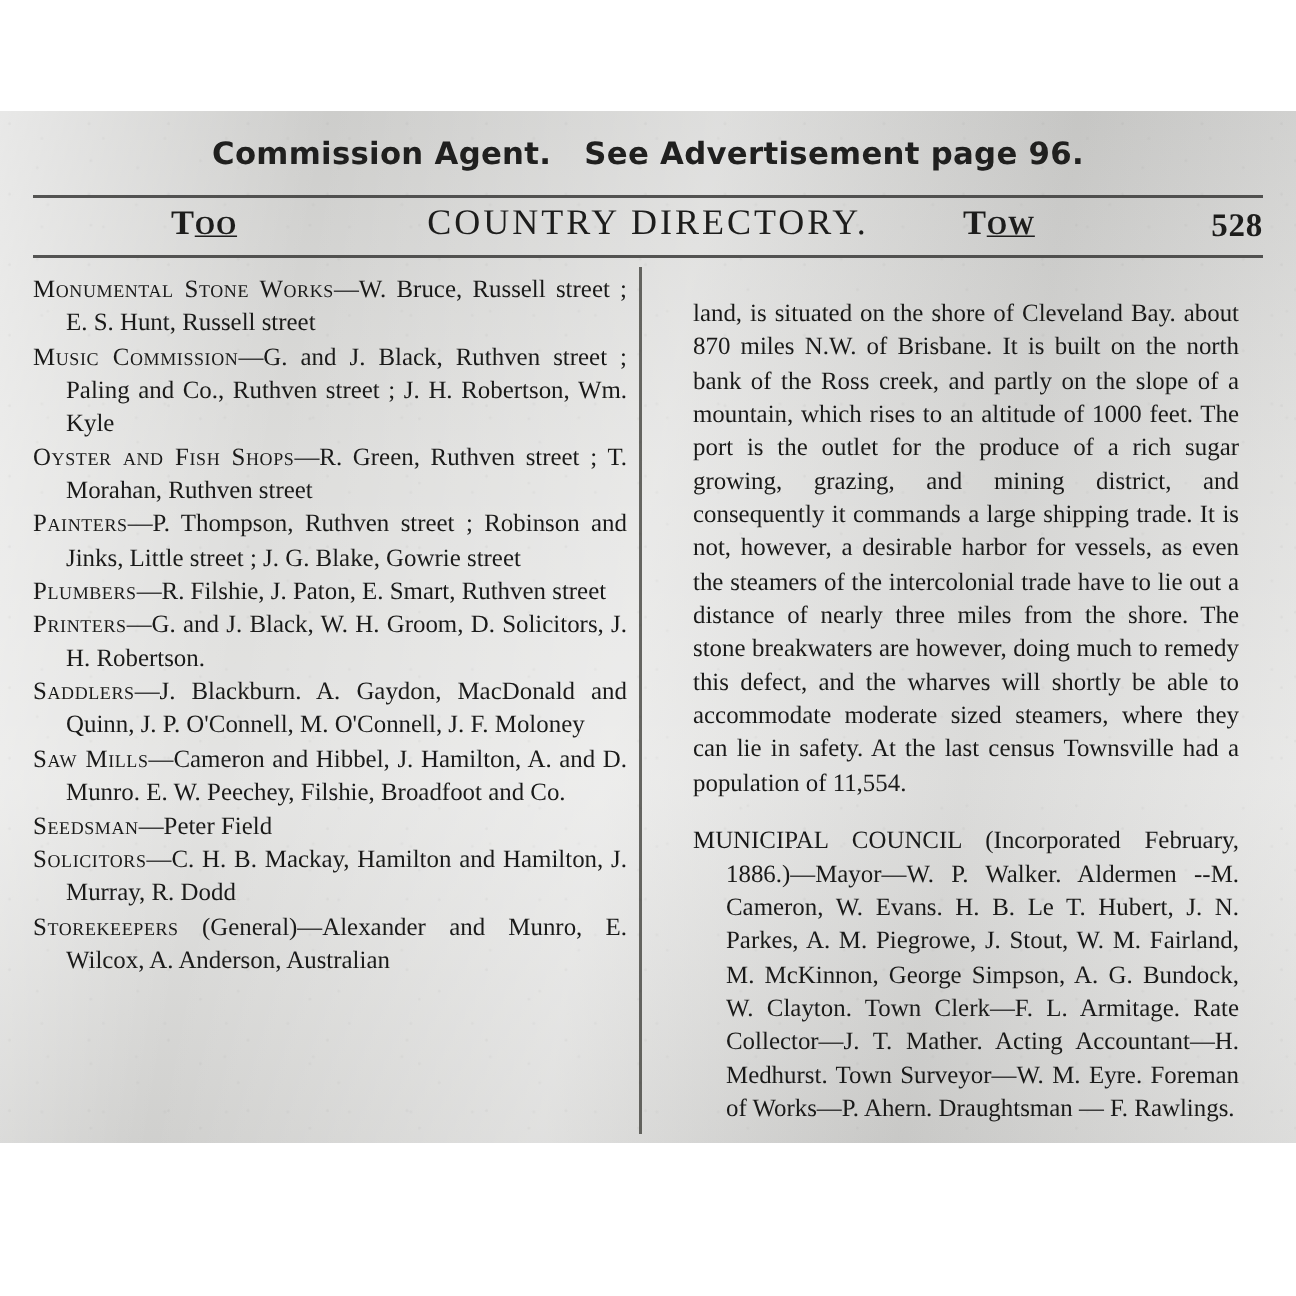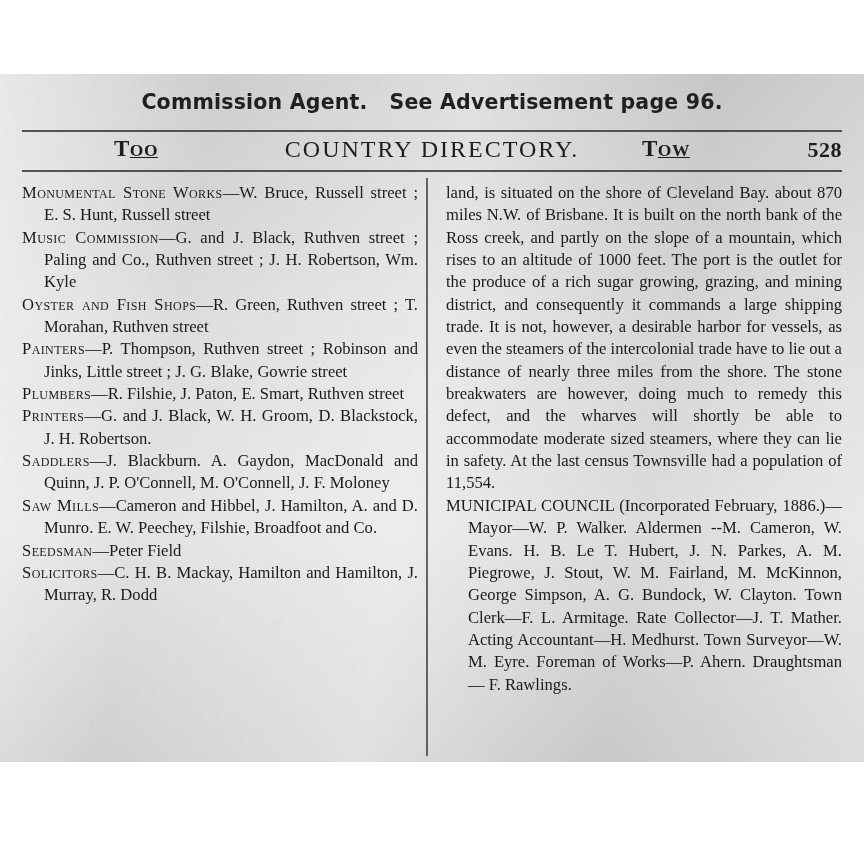--- a/index.html
+++ b/index.html
@@ -144,21 +144,21 @@
     text-indent: -22px;
   }
   .entry + .entry { margin-top: 0; }
 
   .term {
     font-variant: small-caps;
     letter-spacing: 0.4px;
   }
 
   .para {
-    margin: 0;
+    margin: 16px;
     padding: 0;
     text-indent: 0;
   }
   .para.hang {
     padding-left: 22px;
     text-indent: -22px;
   }
 
   
   .grain {
@@ -202,25 +202,26 @@
   <div class="columns">
 
     <div class="col-divider"></div>
 
     <div class="col col-left">
       <p class="entry"><span class="term">Monumental Stone Works</span><span>—W. Bruce, Russell street ; E. S. Hunt, Russell street</span></p>
       <p class="entry"><span class="term">Music Commission</span><span>—G. and J. Black, Ruthven street ; Paling and Co., Ruthven street ; J. H. Robertson, Wm. Kyle</span></p>
       <p class="entry"><span class="term">Oyster and Fish Shops</span><span>—R. Green, Ruthven street ; T. Morahan, Ruthven street</span></p>
       <p class="entry"><span class="term">Painters</span><span>—P. Thompson, Ruthven street ; Robinson and Jinks, Little street ; J. G. Blake, Gowrie street</span></p>
       <p class="entry"><span class="term">Plumbers</span><span>—R. Filshie, J. Paton, E. Smart, Ruthven street</span></p>
-      <p class="entry"><span class="term">Printers</span><span>—G. and J. Black, W. H. Groom, D. Blackstock, J. H. Robertson.</span></p>
+      <p class="entry"><span class="term">Printers</span><span>—G. and J. Black, W. H. Groom, D. Solicitors, J. H. Robertson.</span></p>
       <p class="entry"><span class="term">Saddlers</span><span>—J. Blackburn. A. Gaydon, MacDonald and Quinn, J. P. O'Connell, M. O'Connell, J. F. Moloney</span></p>
       <p class="entry"><span class="term">Saw Mills</span><span>—Cameron and Hibbel, J. Hamilton, A. and D. Munro. E. W. Peechey, Filshie, Broadfoot and Co.</span></p>
       <p class="entry"><span class="term">Seedsman</span><span>—Peter Field</span></p>
       <p class="entry"><span class="term">Solicitors</span><span>—C. H. B. Mackay, Hamilton and Hamilton, J. Murray, R. Dodd</span></p>
+      <p class="entry"><span class="term">Storekeepers</span><span> (General)—Alexander and Munro, E. Wilcox, A. Anderson, Australian</span></p>
     </div>
 
     <div class="col col-right">
       <p class="para">land, is situated on the shore of Cleveland Bay. about 870 miles N.W. of Brisbane.  It is built on the north bank of the Ross creek, and partly on the slope of a mountain, which rises to an altitude of 1000 feet.  The port is the outlet for the produce of a rich sugar growing, grazing, and mining district, and consequently it commands a large shipping trade.  It is not, however, a desirable harbor for vessels, as even the steamers of the intercolonial trade have to lie out a distance of nearly three miles from the shore. The stone breakwaters are however, doing much to remedy this defect, and the wharves will shortly be able to accommodate moderate sized steamers, where they can lie in safety. At the last census Townsville had a population of 11,554.</p>
       <p class="para hang"><span>MUNICIPAL COUNCIL</span><span> (Incorporated February, 1886.)—Mayor—W. P. Walker. Aldermen --M. Cameron, W. Evans. H. B. Le T. Hubert, J. N. Parkes, A. M. Piegrowe, J. Stout, W. M. Fairland, M. McKinnon, George Simpson, A. G. Bundock, W. Clayton.  Town Clerk—F. L. Armitage. Rate Collector—J. T. Mather. Acting Accountant—H. Medhurst.  Town Surveyor—W. M. Eyre. Foreman of Works—P. Ahern.  Draughtsman — F. Rawlings.</span></p>
     </div>
 
   </div>
 
   <div class="grain"></div>

